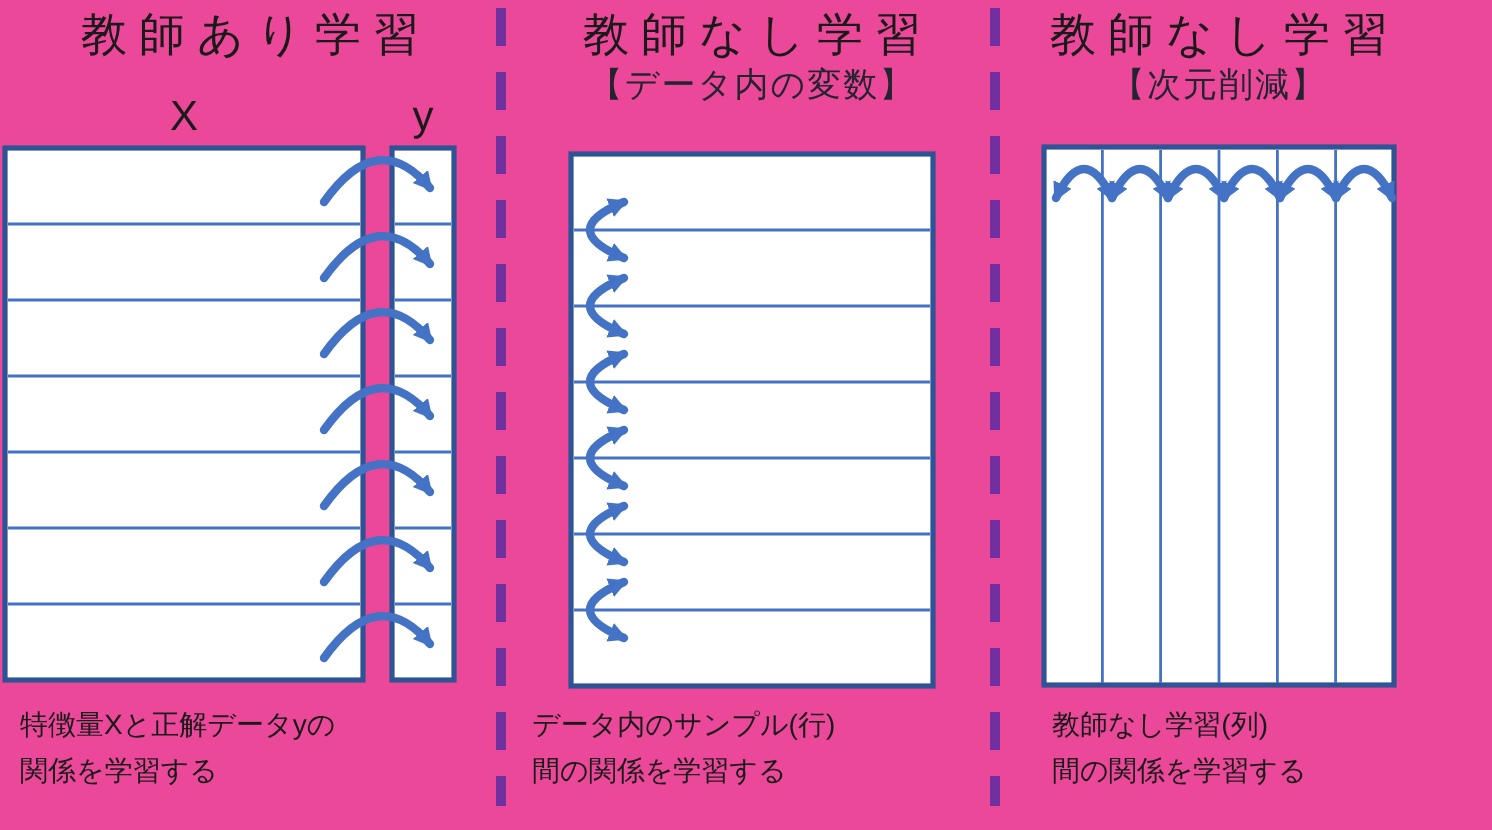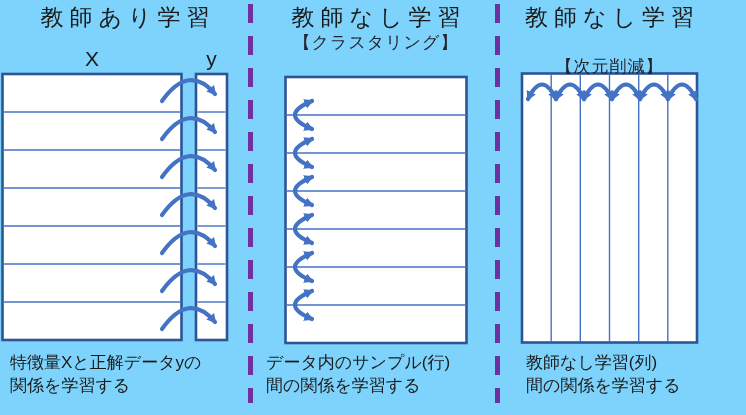--- a/index.html
+++ b/index.html
@@ -1,33 +1,33 @@
 <!DOCTYPE html>
 <html style="--table-border: #2F5496; --grid-line: #4472C4; --arrow: #4472C4; --separator: #7030A0; --title-text: #1a1a1a; --subtitle-text: #242430; --caption-text: #1a1a1a;"><head>
 <meta charset="utf-8">
 <style>
   html,body{margin:0;padding:0;background:#fff;}
   .canvas{
-    position:relative;width:746px;height:415px;background:#7dd3fc;overflow:hidden;
+    position:relative;width:746px;height:415px;background:#ec4899;overflow:hidden;
     font-family:"Liberation Sans","DejaVu Sans",sans-serif;color:var(--title-text,#1a1a1a);
   }
   .abs{position:absolute;}
   .panel-title{
     top:2px;font-size:23px;letter-spacing:6px;text-indent:6px;
     text-align:center;color:var(--title-text,#1a1a1a);white-space:nowrap;
   }
   .panel-subtitle{
     top:31px;font-size:17px;letter-spacing:1px;text-align:center;
     color:var(--subtitle-text,#222);white-space:nowrap;
   }
   .col-label{
     top:47px;font-size:21px;text-align:center;color:var(--title-text,#1a1a1a);
   }
   .caption{
-    top:351px;font-size:17px;line-height:23px;white-space:pre-line;
+    top:351px;font-size:14px;line-height:23px;white-space:pre-line;
     color:var(--caption-text,#1a1a1a);
   }
   .sep{
     width:5px;top:4px;height:399px;
     background:repeating-linear-gradient(to bottom,
       var(--separator,#7030A0) 0px, var(--separator,#7030A0) 19px,
       transparent 19px, transparent 32px);
   }
   svg.diagram{position:absolute;left:0;top:0;}
   .tbl{fill:#ffffff;stroke:var(--table-border,#2F5496);stroke-width:2.6;}
@@ -121,22 +121,22 @@
   <div class="abs sep" style="left:247.5px;"></div>
   <div class="abs sep" style="left:495px;"></div>
 
   <div class="abs panel-title" style="left:0;width:250px;">教師あり学習</div>
   <div class="abs col-label" style="left:2px;width:180px;">X</div>
   <div class="abs col-label" style="left:196px;width:31px;">y</div>
   <div class="abs caption" style="left:10px;width:236px;">特徴量Xと正解データyの
 関係を学習する</div>
 
   <div class="abs panel-title" style="left:252px;width:248px;">教師なし学習</div>
-  <div class="abs panel-subtitle" style="left:252px;width:248px;">【クラスタリング】</div>
+  <div class="abs panel-subtitle" style="left:252px;width:248px;">【データ内の変数】</div>
   <div class="abs caption" style="left:266px;width:230px;">データ内のサンプル(行)
 間の関係を学習する</div>
 
   <div class="abs panel-title" style="left:500px;width:219px;">教師なし学習</div>
-  <div class="abs panel-subtitle" style="left:500px;width:219px;margin-top:24px;">【次元削減】</div>
+  <div class="abs panel-subtitle" style="left:500px;width:219px;">【次元削減】</div>
   <div class="abs caption" style="left:526px;width:218px;">教師なし学習(列)
 間の関係を学習する</div>
 
 </div>
 
 </body></html>

